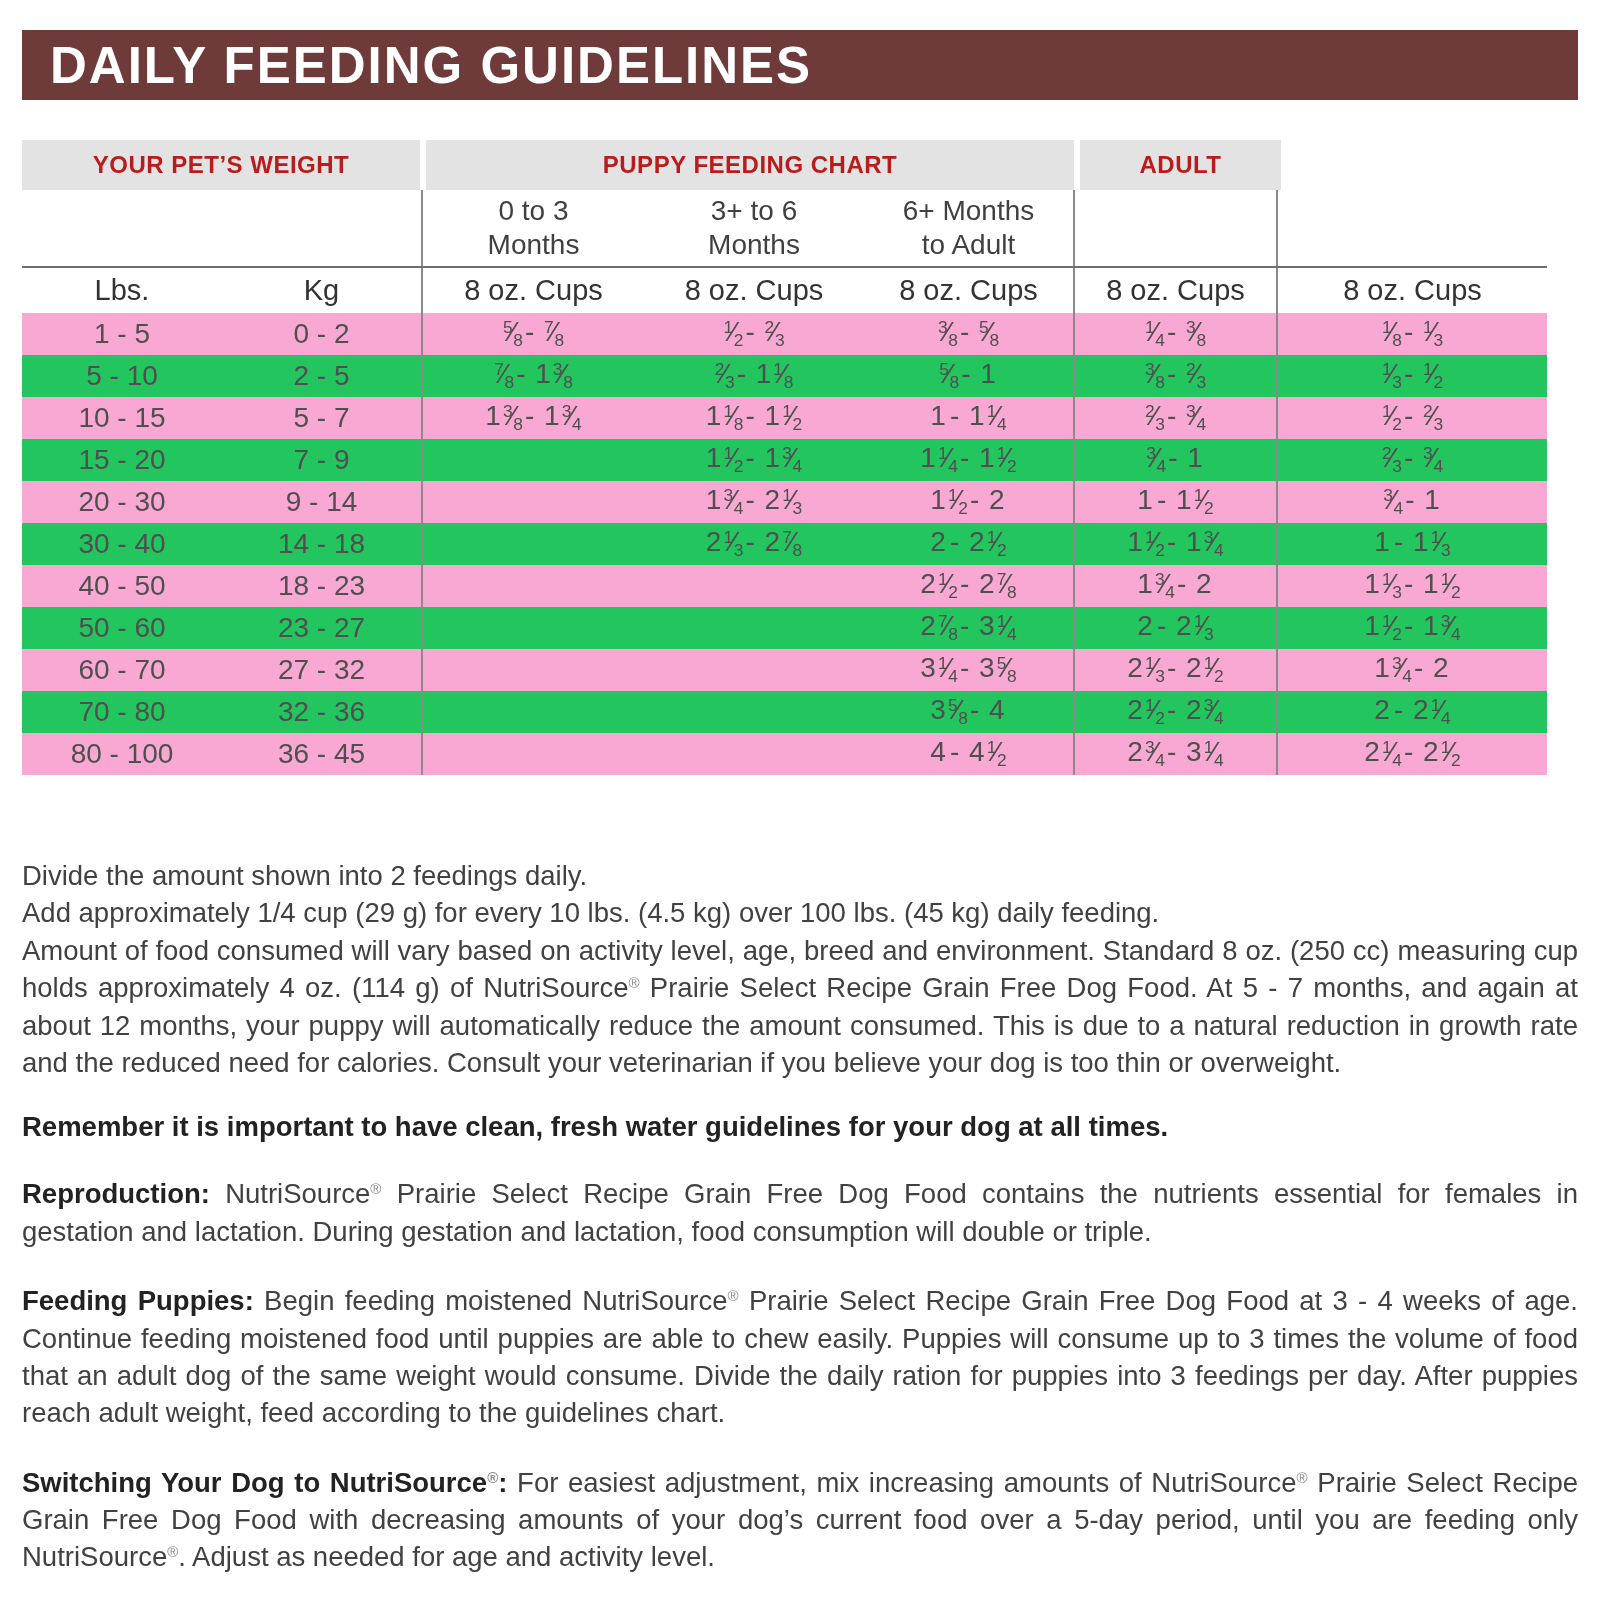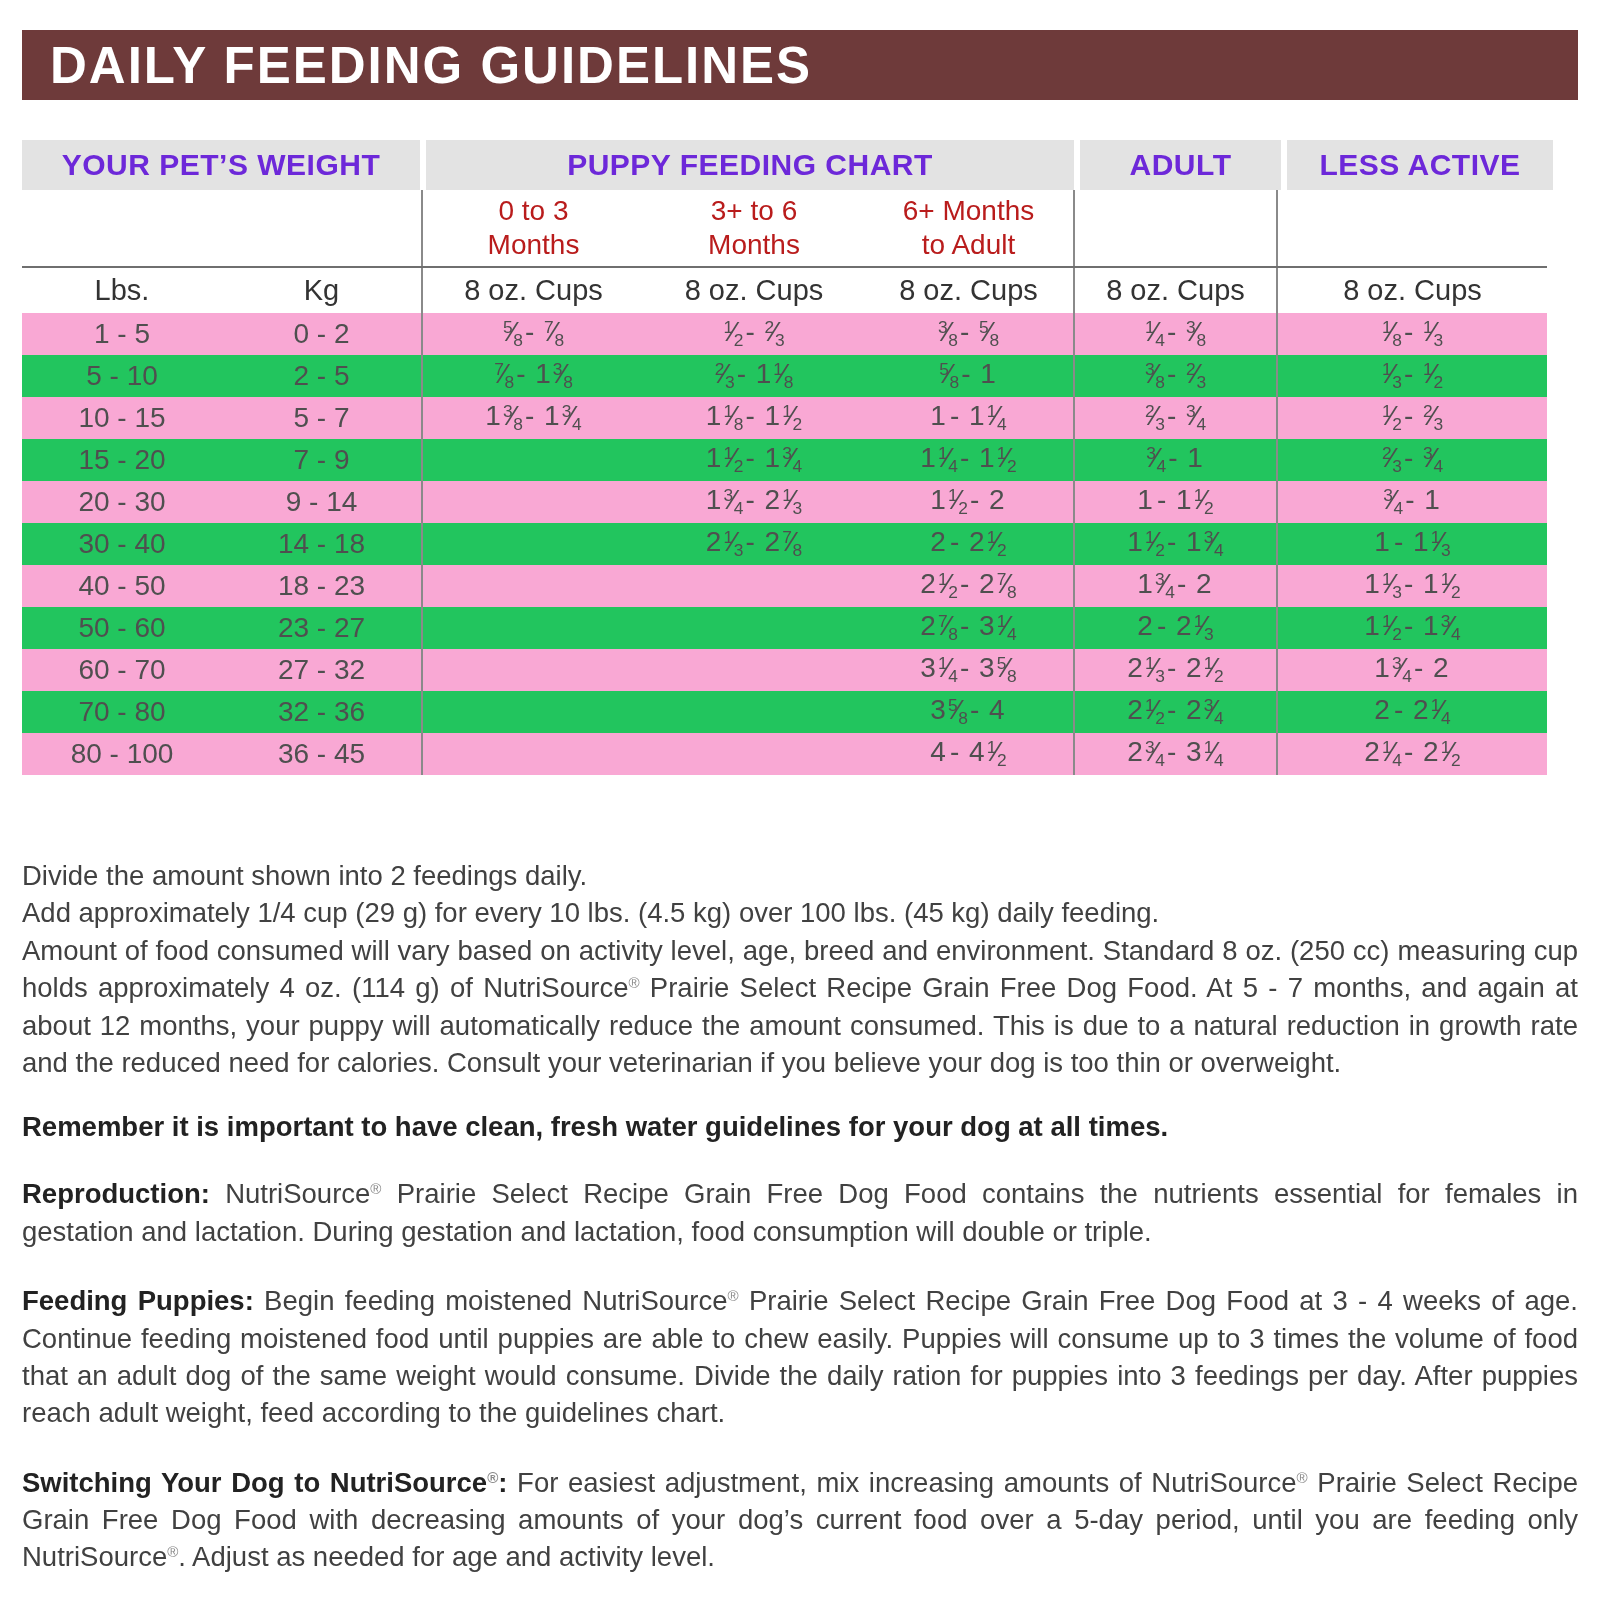--- a/index.html
+++ b/index.html
@@ -7,28 +7,28 @@
   .page{position:relative;width:1600px;height:1600px;box-sizing:border-box;padding:30px 22px;overflow:hidden;background:#fff;}
 
   
   .title-bar{height:70px;background:#6e3a3a;color:#fff;display:flex;align-items:center;
     padding-left:28px;box-sizing:border-box;}
   .title-bar span{font-size:51px;font-weight:700;letter-spacing:2px;}
 
   
   .group-row{display:flex;gap:6px;margin-top:40px;}
   .group-cell{background:#e3e3e3;height:50px;display:flex;align-items:center;justify-content:center;
-    font-weight:700;font-size:30px;color:#6d28d9;letter-spacing:.5px;box-sizing:border-box;}
+    font-weight:700;font-size:24px;color:#b91c1c;letter-spacing:.5px;box-sizing:border-box;}
   .gc1{width:398px;} .gc2{width:648px;} .gc3{width:201px;} .gc4{width:266px;}
 
   
   table.feed{border-collapse:collapse;table-layout:fixed;width:1525px;}
   table.feed td{text-align:center;vertical-align:middle;padding:0;}
   .bl{border-left:2px solid #8a8a8a;}
-  tr.months td{height:76px;font-size:28px;color:#b91c1c;white-space:pre-line;line-height:1.2;
+  tr.months td{height:76px;font-size:28px;color:#404040;white-space:pre-line;line-height:1.2;
     border-bottom:2px solid #6f6f6f;}
   tr.units td{height:45px;font-size:29px;color:#333;}
   tr.data td{height:42px;font-size:28px;color:#4f4f4f;}
   tr.odd{background:#f9a8d4;margin-left:36px;}
   tr.even{background:#22c55e;}
 
   
   .fr{white-space:nowrap;}
   .fr .nu{font-size:.62em;vertical-align:.45em;}
   .fr .sl{margin:0 -2px;}
@@ -52,21 +52,20 @@
 <div class="page">
 
   <div class="title-bar">
     <span>DAILY FEEDING GUIDELINES</span>
   </div>
 
   <div class="group-row">
     <div class="group-cell gc1">YOUR PET’S WEIGHT</div>
     <div class="group-cell gc2">PUPPY FEEDING CHART</div>
     <div class="group-cell gc3">ADULT</div>
-    <div class="group-cell gc4">LESS ACTIVE</div>
   </div>
 
   <table class="feed">
     <colgroup>
       <col style="width:200px">
         <col style="width:200px">
         <col style="width:222px">
       <col style="width:220px">
         <col style="width:210px">
         <col style="width:203px">

